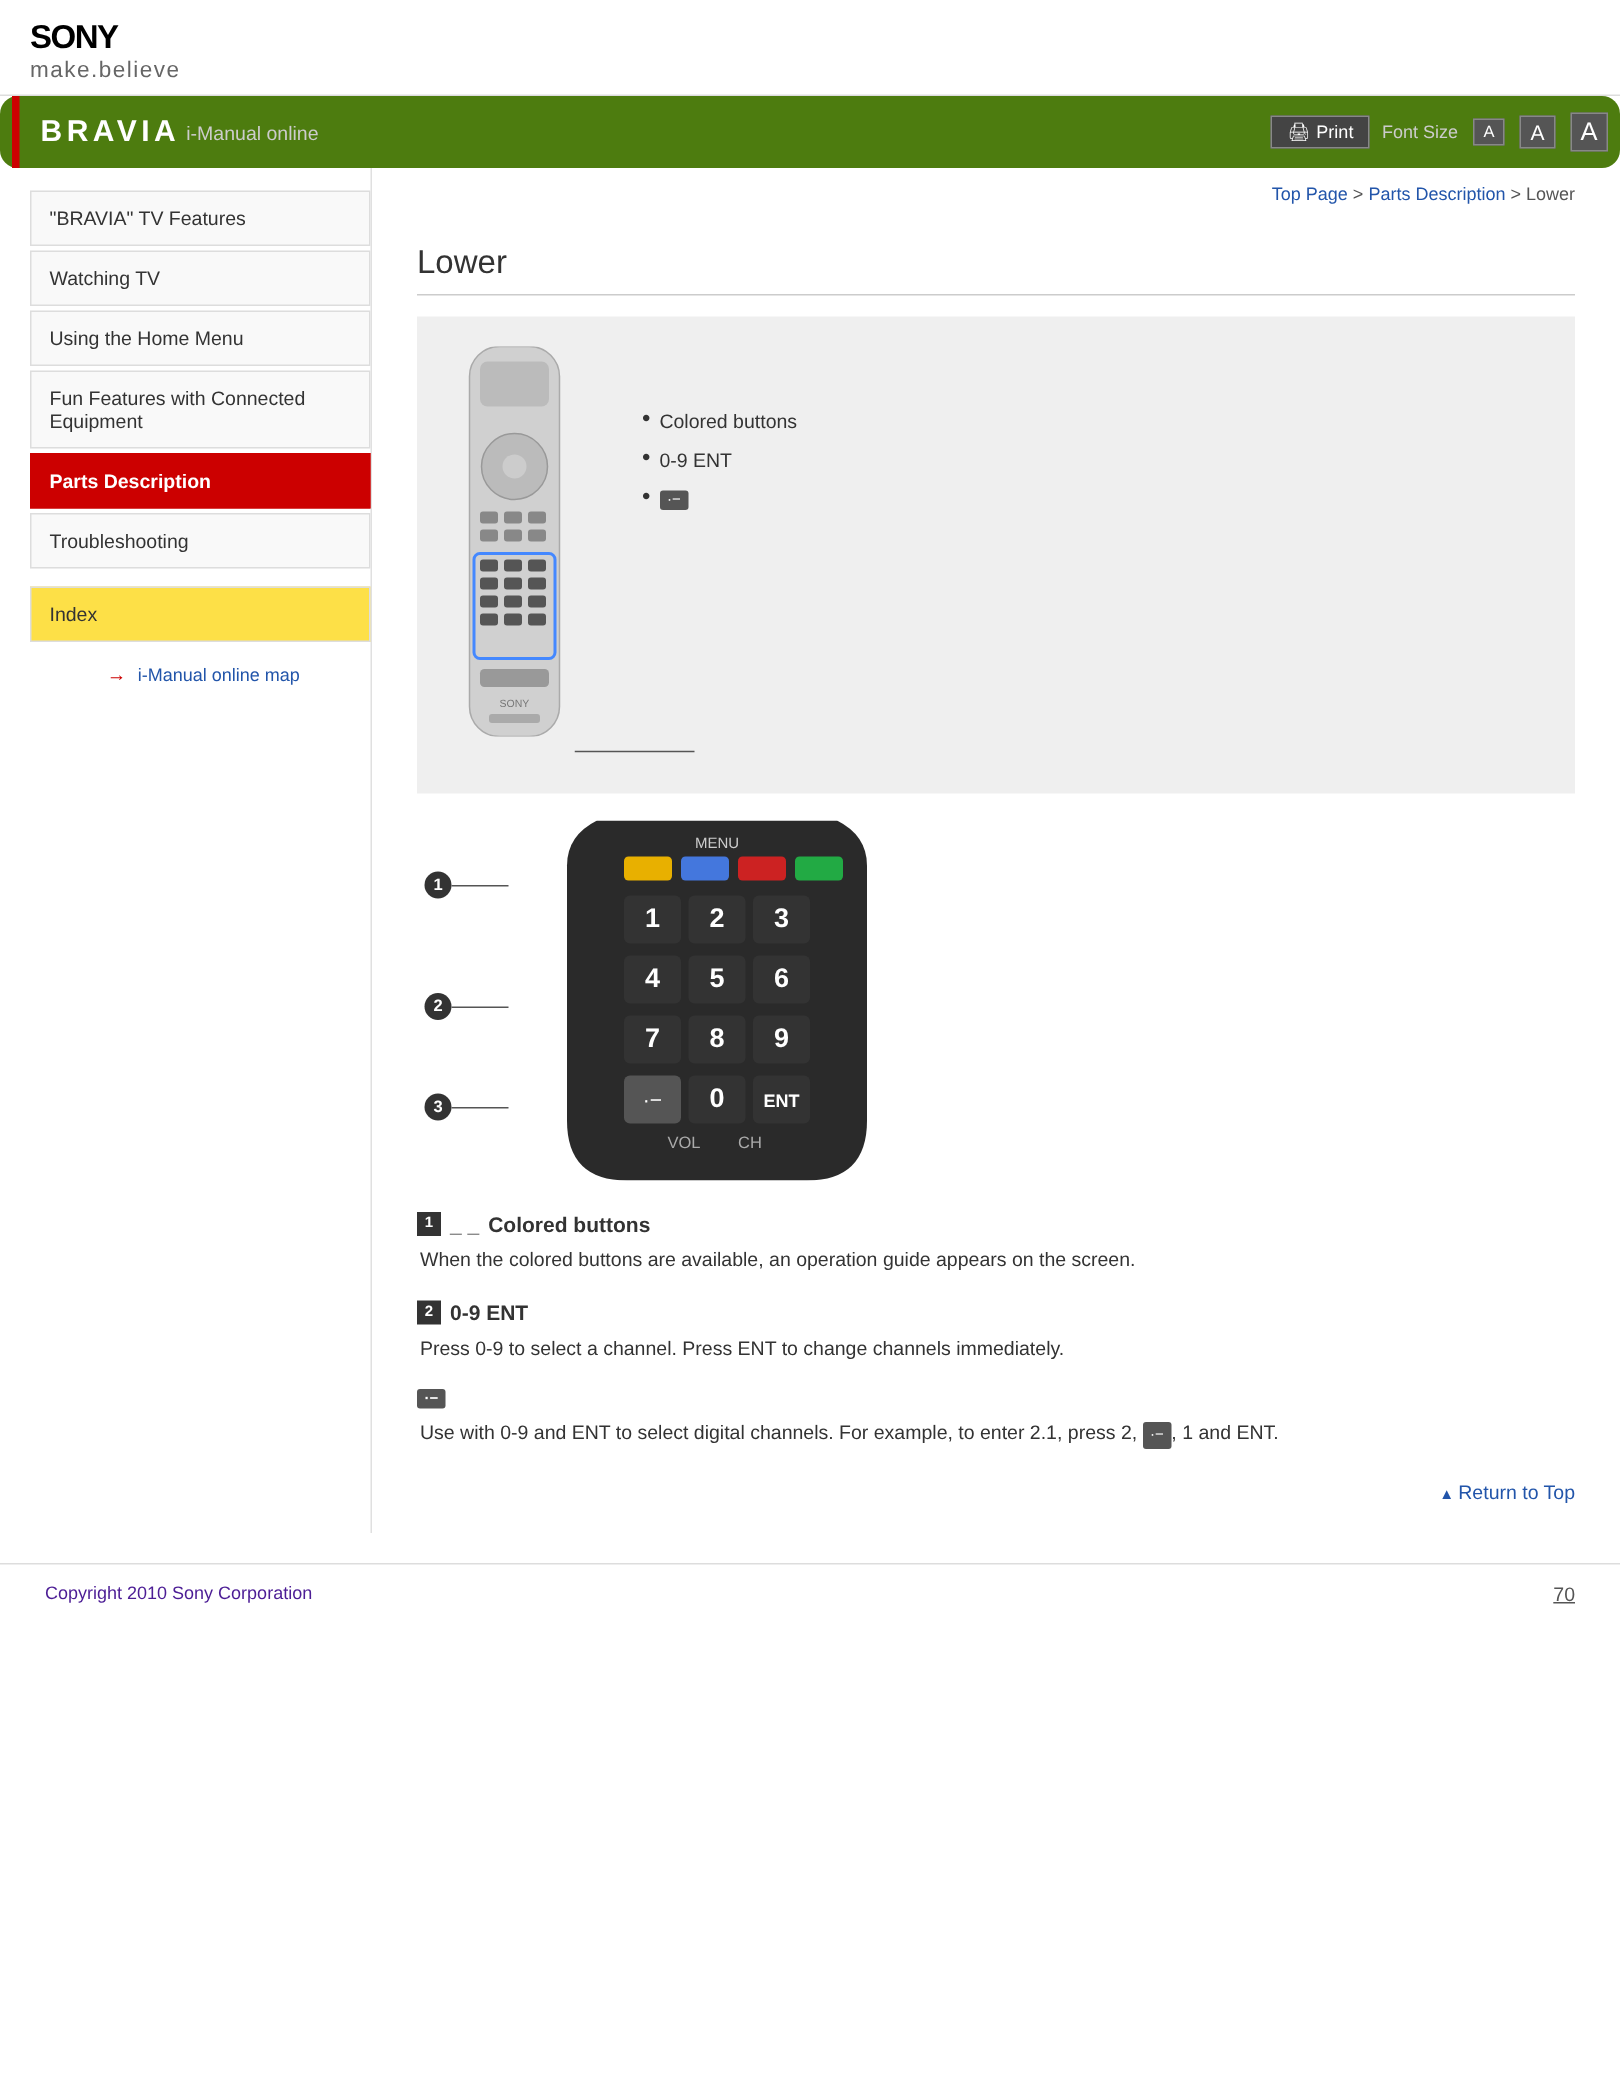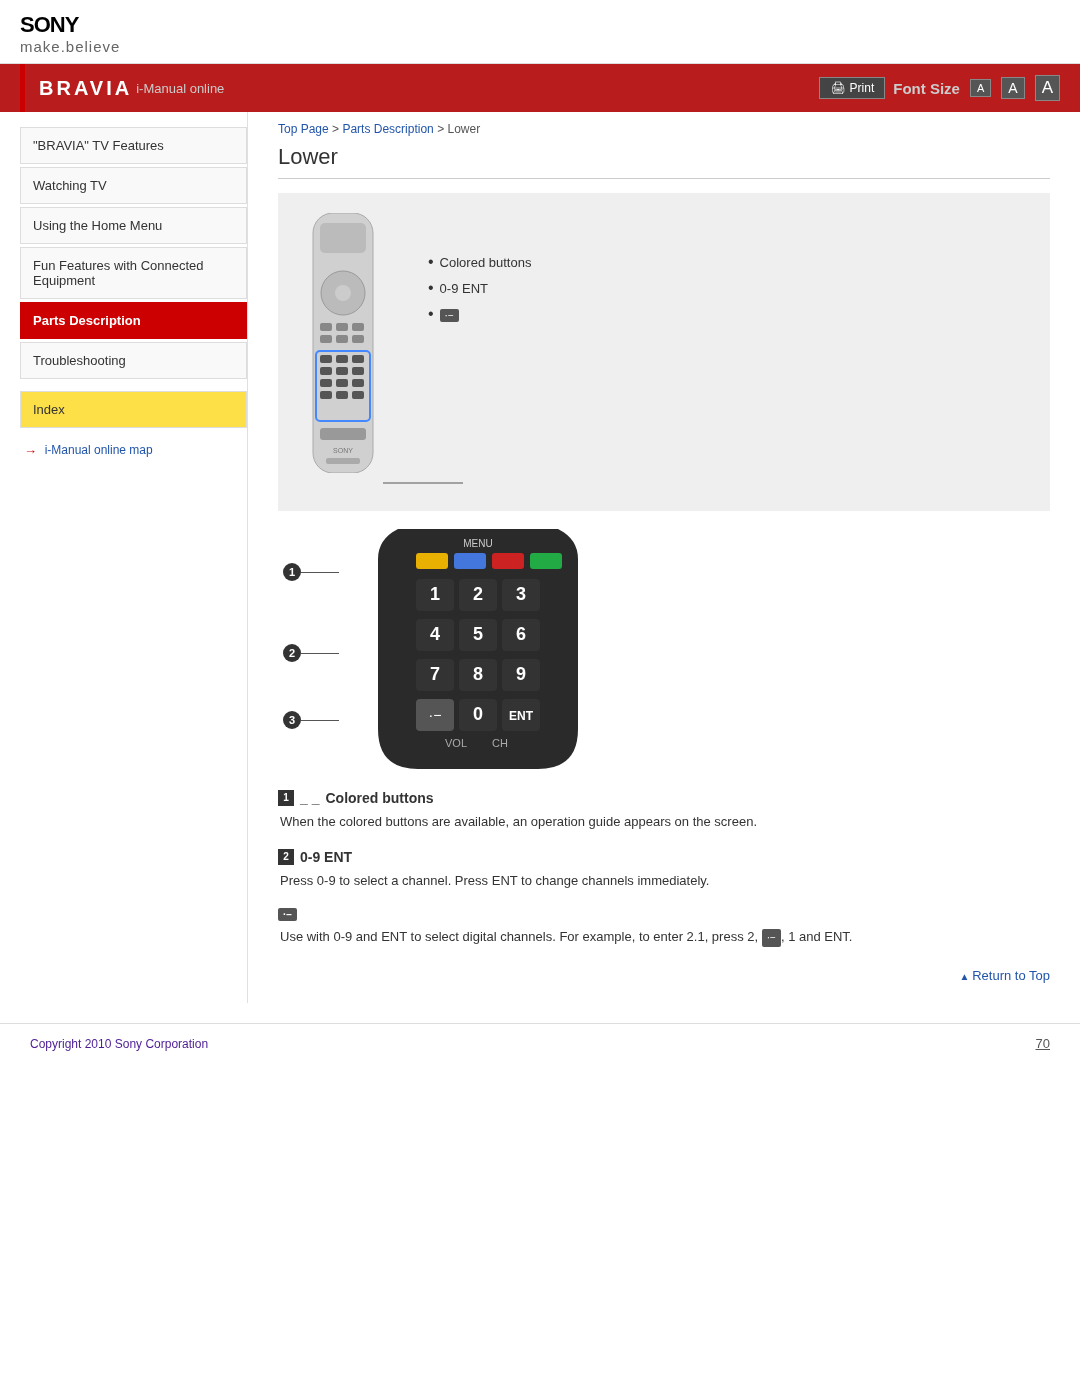--- a/index.html
+++ b/index.html
@@ -4,47 +4,47 @@
   <style>
     * { margin: 0; padding: 0; box-sizing: border-box; }
     body { font-family: Arial, sans-serif; font-size: 13px; color: #333; background: #fff; width: 1080px; min-height: 1397px; }
 
     
     .header { padding: 12px 20px 8px 20px; border-bottom: 1px solid #ddd; }
     .sony-logo { font-size: 22px; font-weight: 900; letter-spacing: -1px; color: #000; font-family: 'Arial Black', sans-serif; }
     .sony-tagline { font-size: 15px; color: #666; letter-spacing: 1px; }
 
     
-    .topbar { background: #b91c1c; display: flex; align-items: center; justify-content: space-between; padding: 0 20px; height: 48px; }
+    .topbar { background: #4d7c0f; display: flex; align-items: center; justify-content: space-between; padding: 0 8px; height: 48px; border-radius: 12px; }
     .bravia-logo { color: #fff; font-size: 20px; font-weight: 700; letter-spacing: 3px; font-family: 'Arial Black', sans-serif; }
     .imanual-text { color: #ccc; font-size: 13px; }
     .topbar-left { display: flex; align-items: center; gap: 4px; }
     .topbar-right { display: flex; align-items: center; gap: 8px; }
     .print-btn { border: 1px solid #888; background: #444; color: #fff; padding: 3px 10px; font-size: 12px; cursor: pointer; display: flex; align-items: center; gap: 4px; }
-    .font-size-label { color: #ccc; font-size: 15px; font-weight: bold; }
+    .font-size-label { color: #ccc; font-size: 12px; }
     .font-btn { display: inline-block; background: #555; color: #fff; border: 1px solid #888; padding: 2px 6px; font-size: 11px; cursor: pointer; margin-left: 2px; }
     .font-btn.large { font-size: 14px; }
 
     
     .main-layout { display: flex; padding: 0; }
 
     
     .sidebar { width: 248px; min-width: 248px; padding: 15px 0 15px 20px; border-right: 1px solid #e0e0e0; }
     .sidebar-item { padding: 10px 12px; border: 1px solid #ddd; margin-bottom: 3px; cursor: pointer; font-size: 13px; background: #f9f9f9; }
     .sidebar-item.active { background: #cc0000; color: #fff; font-weight: bold; border-color: #cc0000; }
     .sidebar-index { padding: 10px 12px; border: 1px solid #ddd; margin-top: 12px; font-size: 13px; background: #fde047; cursor: pointer; }
-    .sidebar-map { margin-top: 14px; padding-left: 4px; }
+    .sidebar-map { margin-top: 14px; padding-left: 4px; text-align: center; }
     .sidebar-map a { color: #2255aa; font-size: 12px; text-decoration: none; }
     .arrow-right { display: inline-block; color: #cc0000; margin-right: 4px; }
 
     
     .content { flex: 1; padding: 10px 30px 20px 30px; }
 
     
-    .breadcrumb { text-align: left; font-size: 12px; margin-bottom: 8px; color: #555; }
+    .breadcrumb { text-align: right; font-size: 12px; margin-bottom: 26px; color: #555; }
     .breadcrumb a { color: #2255aa; text-decoration: none; }
     .breadcrumb span { color: #555; }
 
     
     .page-title { font-size: 22px; font-weight: normal; color: #333; padding-bottom: 8px; border-bottom: 1px solid #ccc; margin-bottom: 14px; }
 
     
     .remote-overview { background: #efefef; padding: 20px; margin-bottom: 18px; display: flex; align-items: flex-start; gap: 30px; min-height: 280px; }
     .remote-img-placeholder { width: 100px; flex-shrink: 0; }
     .bullet-list { list-style: none; padding-top: 10px; }

